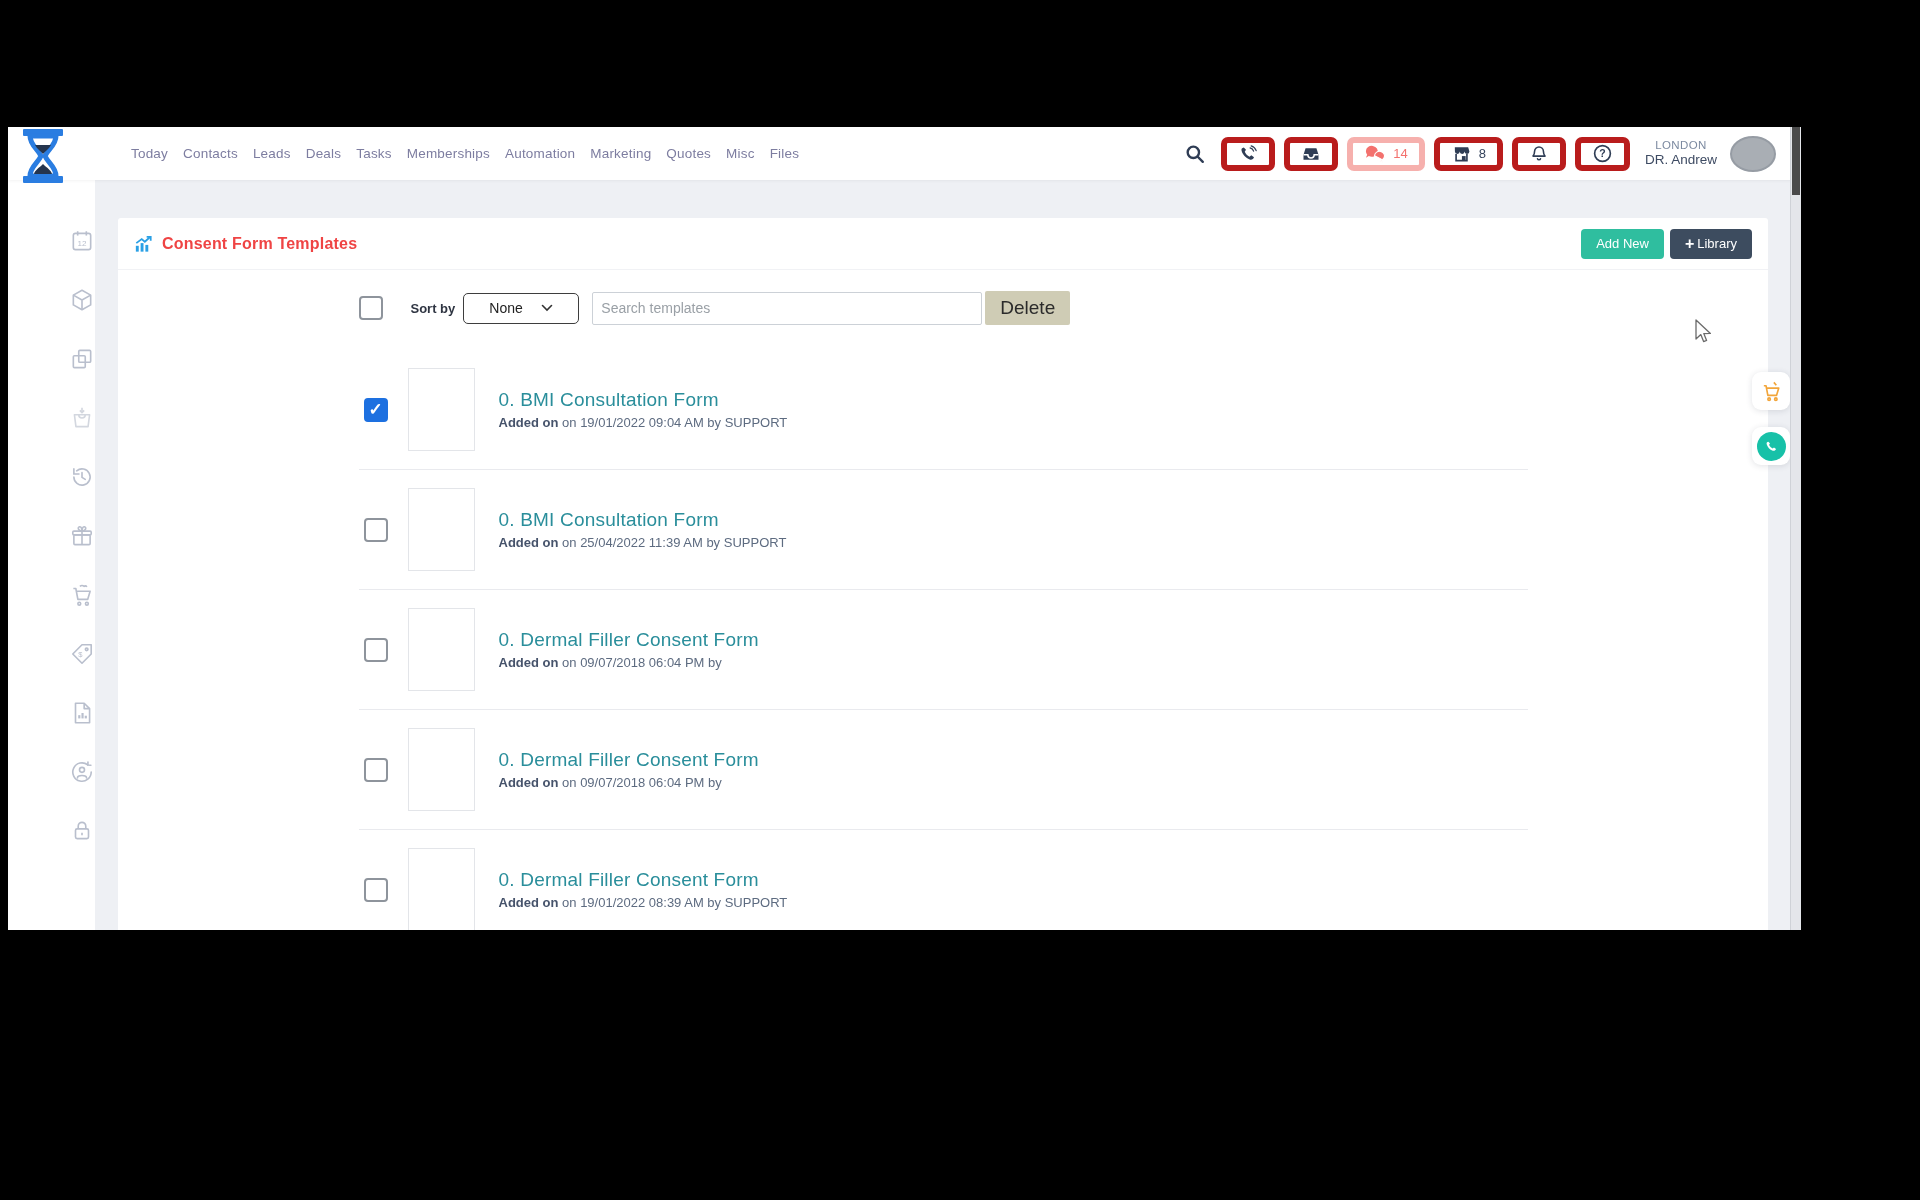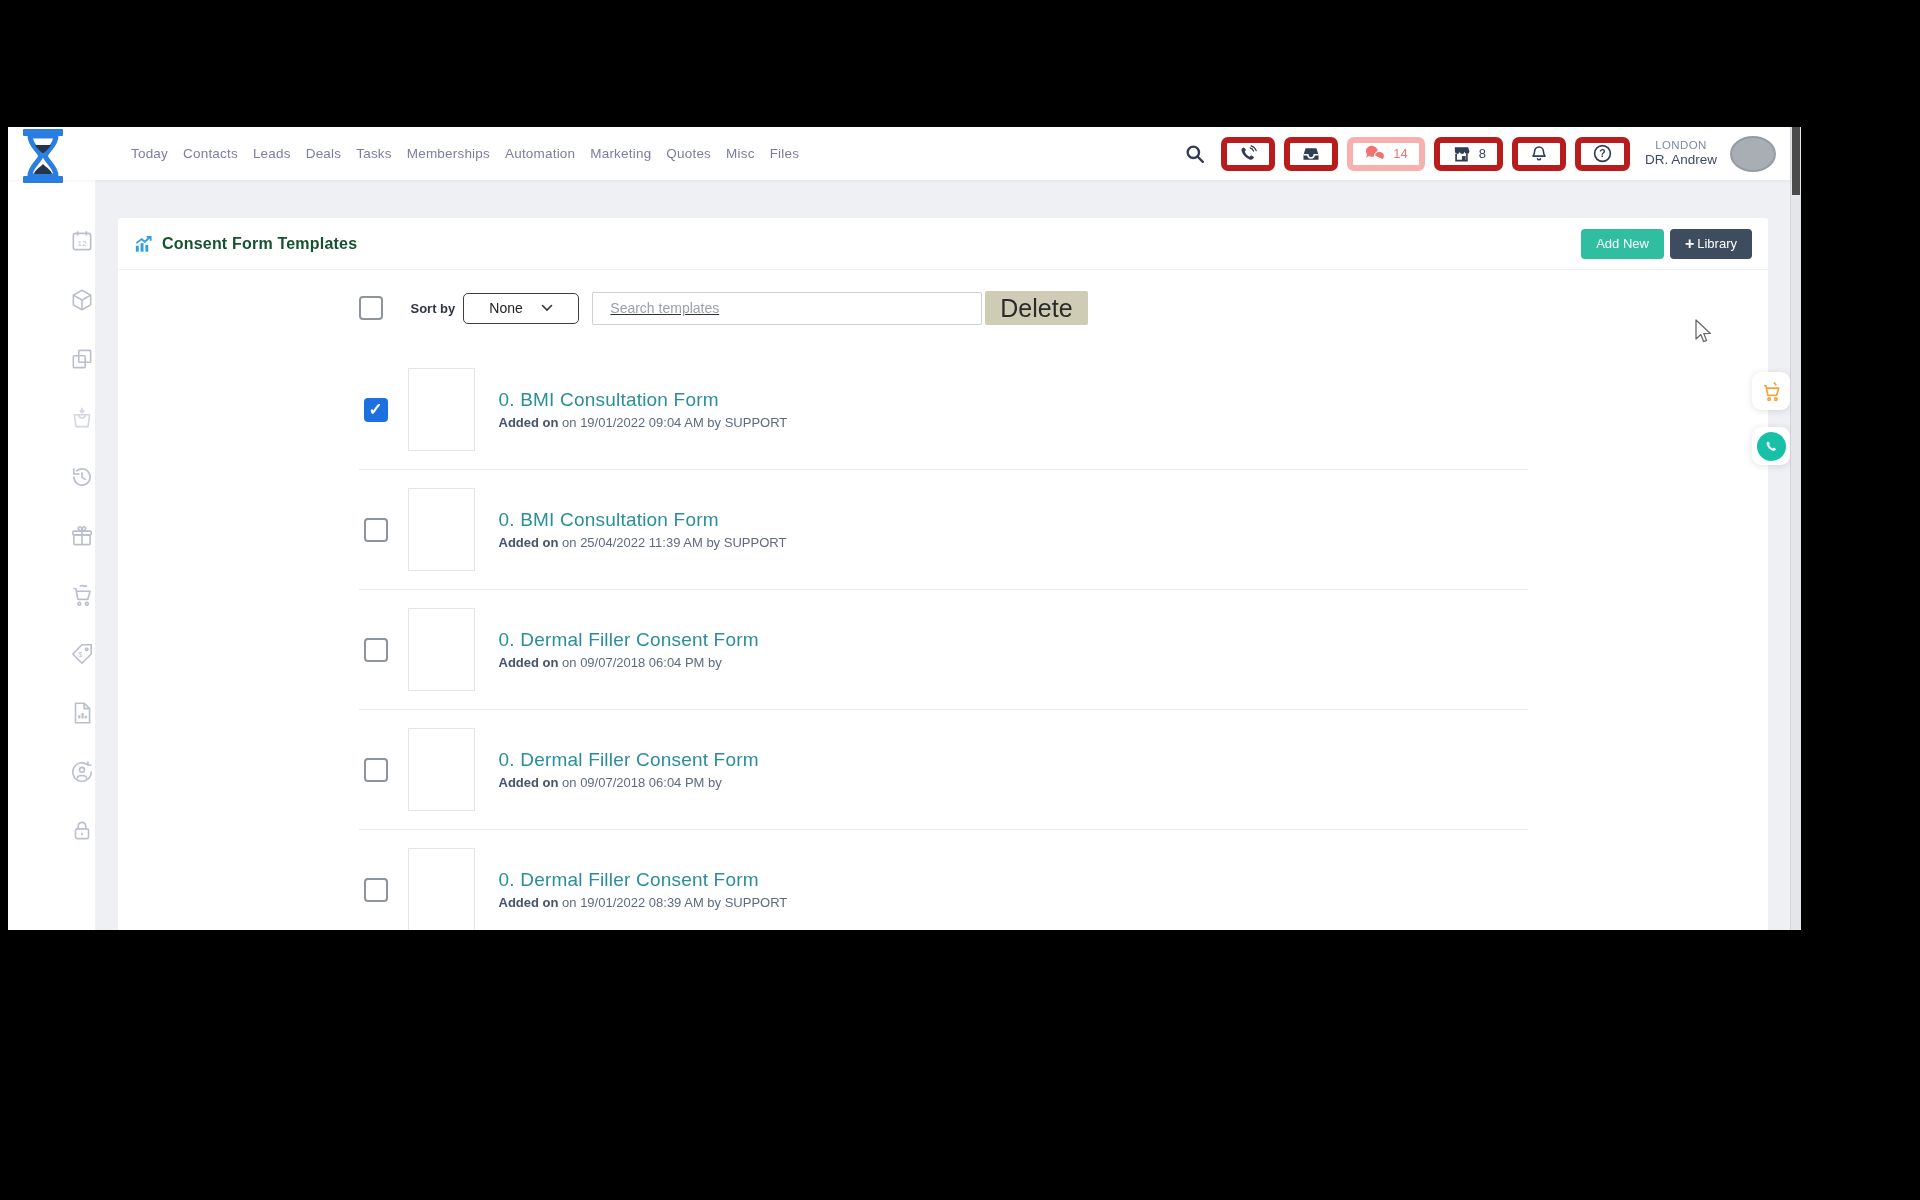--- a/index.html
+++ b/index.html
@@ -24,41 +24,41 @@
   .avatar { width:46px; height:36px; border-radius:50%; background:#a9aeb4; border:2px solid #969ca4; margin-left:4px; }
 
   
   .app-body { display:flex; height:750px; }
   .sidebar { width:87px; background:#fff; padding-top:48px; display:flex; flex-direction:column; align-items:flex-end; gap:33px; }
   .side-item { width:26px; height:26px; display:flex; align-items:center; justify-content:center; cursor:pointer; }
 
   .main { flex:1; padding:38px 33px 0 23px; }
   .card { background:#fff; height:100%; border-radius:3px 3px 0 0; }
   .card-header { height:52px; display:flex; align-items:center; padding:0 16px; border-bottom:1px solid #f1f2f5; }
-  .page-title { display:flex; align-items:center; gap:9px; font-size:16px; font-weight:600; color:#14532d; letter-spacing:.2px; }
+  .page-title { display:flex; align-items:center; gap:9px; font-size:16px; font-weight:600; color:#ef4444; letter-spacing:.2px; }
   .header-actions { margin-left:auto; display:flex; gap:6px; }
   .btn { border:none; border-radius:4px; height:30px; padding:0 15px; font-size:13px; color:#fff; font-family:"Liberation Sans",sans-serif; cursor:pointer; display:flex; align-items:center; gap:3px; }
   .btn-addnew { background:#2fbe9f; }
   .btn-library { background:#3d4c5f; }
   .btn-library .plus { font-size:16px; font-weight:700; }
 
   .card-body { padding-top:21px; }
   .content-col { width:1169px; margin:0 auto; }
 
   
   .toolbar-row { display:flex; align-items:center; }
   .checkbox { width:24px; height:24px; border:2px solid #8e949c; border-radius:4px; background:#fff; cursor:pointer; flex:none; position:relative; }
   .checkbox.checked { background:#1d70e0; border-color:#1d70e0; }
   .checkbox.checked::after { content:"\2713"; position:absolute; left:0; top:0; right:0; bottom:0; color:#fff; font-size:17px; font-weight:700; display:flex; align-items:center; justify-content:center; }
   .sortby-label { font-size:13px; font-weight:700; color:#2f3542; margin-left:28px; }
   .sort-select { width:116px; height:31px; border:1.5px solid #3e3e3e; border-radius:5px; background:#fff; margin-left:8px; display:flex; align-items:center; padding:0 25px; font-size:14px; color:#222; cursor:pointer; }
   .sort-select .chev { margin-left:auto; }
-  .search-input { width:390px; height:33px; border:1px solid #ccd1d7; border-radius:2px; margin-left:13px; padding:0 17px; font-size:14px; color:#333; font-family:"Liberation Sans",sans-serif;text-decoration:underline; }
+  .search-input { width:390px; height:33px; border:1px solid #ccd1d7; border-radius:2px; margin-left:13px; padding:0 8px; font-size:14px; color:#333; font-family:"Liberation Sans",sans-serif; }
   .search-input::placeholder { color:#9aa0a6; }
-  .delete-btn { height:34px; background:#cfccb5; border:none; border-radius:2px; padding:0 15px; font-size:25px; color:#2b2b2b; font-family:"Liberation Sans",sans-serif; cursor:pointer; margin-left:3px; }
+  .delete-btn { height:34px; background:#cfccb5; border:none; border-radius:2px; padding:0 15px; font-size:19px; color:#2b2b2b; font-family:"Liberation Sans",sans-serif; cursor:pointer; margin-left:3px; }
 
   
   .tpl-list { margin-top:25px; }
   .tpl-row { display:flex; align-items:center; padding:18px 0; border-bottom:1px solid #e9eaee; }
   .tpl-row:last-child { border-bottom:none; }
   .tpl-row .checkbox { margin-left:5px; }
   .thumb { width:67px; height:83px; background:#fff; border:1px solid #e3e5e9; margin-left:20px; flex:none; }
   .tpl-meta { margin-left:24px; }
   .tpl-title { font-size:19px; color:#2a8e9b; font-weight:500; letter-spacing:.2px; text-decoration:none; cursor:pointer; display:inline-block; }
   .tpl-added { margin-top:4px; font-size:13px; color:#5d6b80; }

